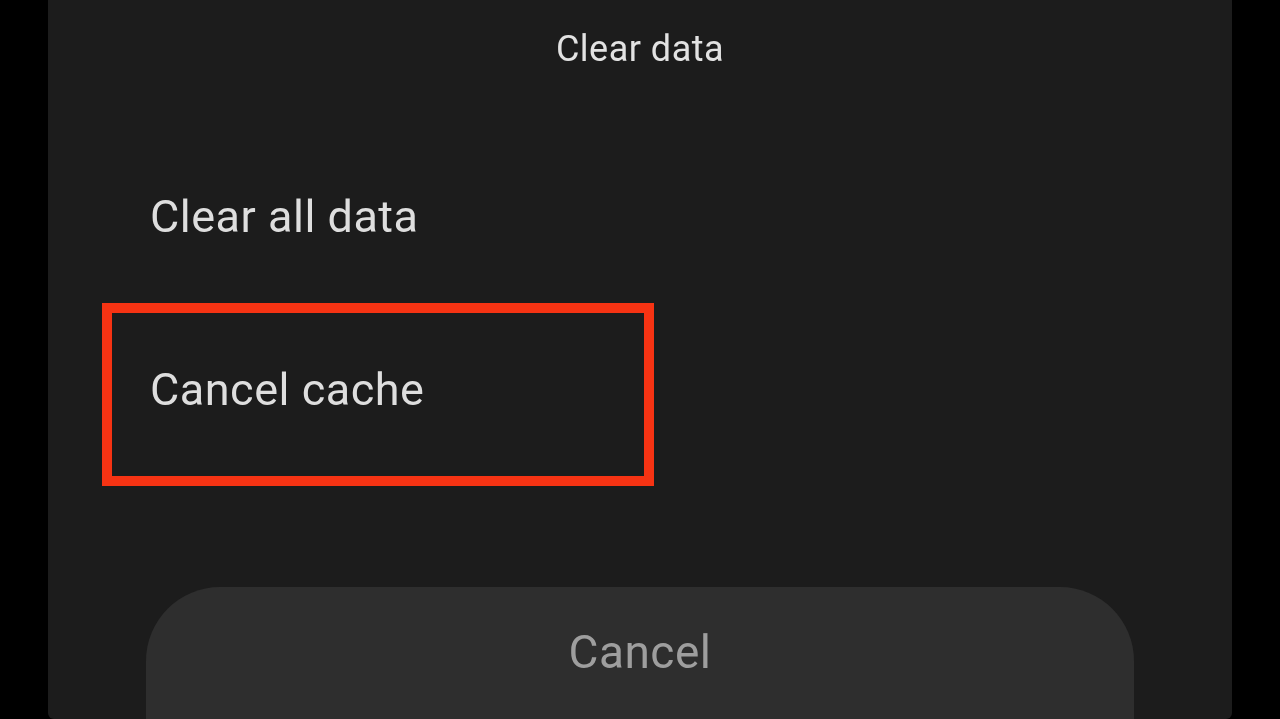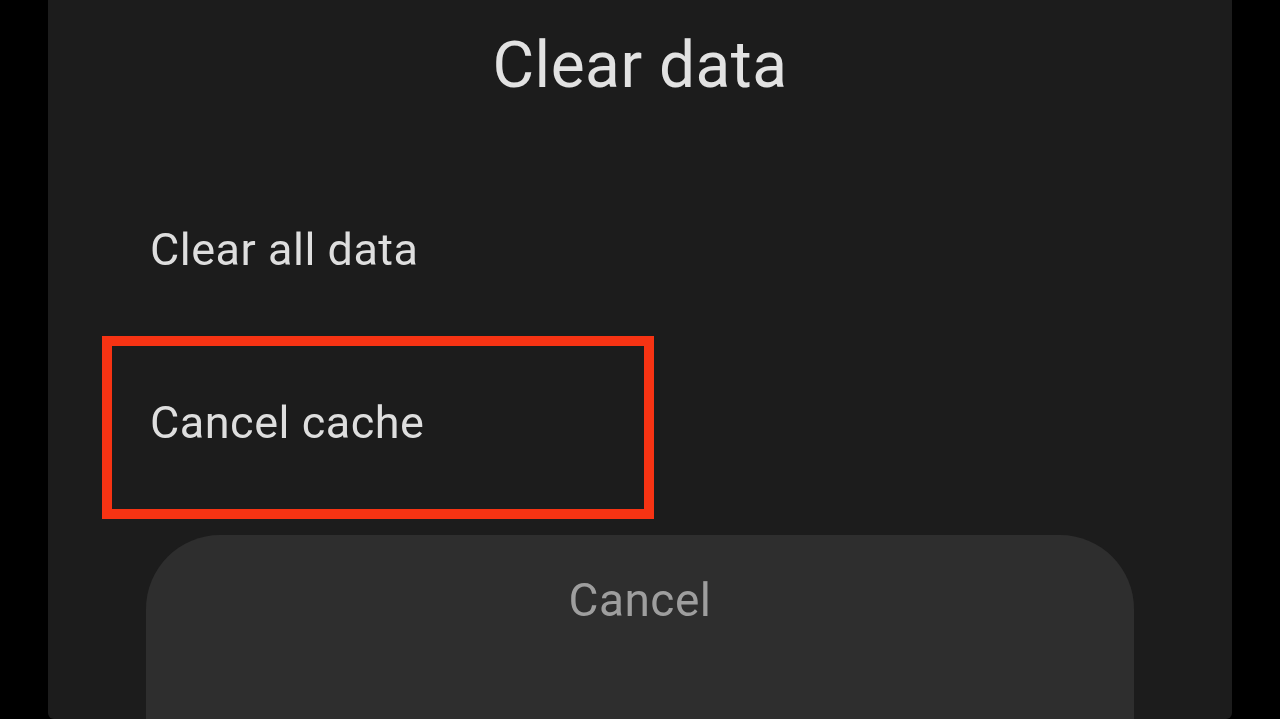--- a/index.html
+++ b/index.html
@@ -17,21 +17,21 @@
     .dialog {
       position: absolute;
       left: 48px;
       top: 0;
       right: 48px;
       bottom: 0;
       background: #1c1c1c;
       border-radius: 0 0 6px 6px;
     }
     .dialog-title {
-      font-size: 64px;
+      font-size: 36px;
       font-weight: 400;
       color: #e2e2e2;
       text-align: center;
       padding-top: 28px;
       letter-spacing: 0.5px;
     }
     .option-list {
       padding-top: 120px;
     }
     .option {
@@ -58,21 +58,21 @@
       font-size: 45px;
       font-weight: 400;
       color: #dedede;
       letter-spacing: 0.5px;
     }
     .cancel-button {
       position: absolute;
       bottom: 0;
       left: 98px;
       right: 98px;
-      height: 184px;
+      height: 132px;
       background: #2e2e2e;
       border-radius: 74px 74px 0 0;
       display: flex;
       align-items: flex-start;
       justify-content: center;
       padding-top: 38px;
       cursor: pointer;
     }
     .cancel-button-text {
       font-size: 46px;

